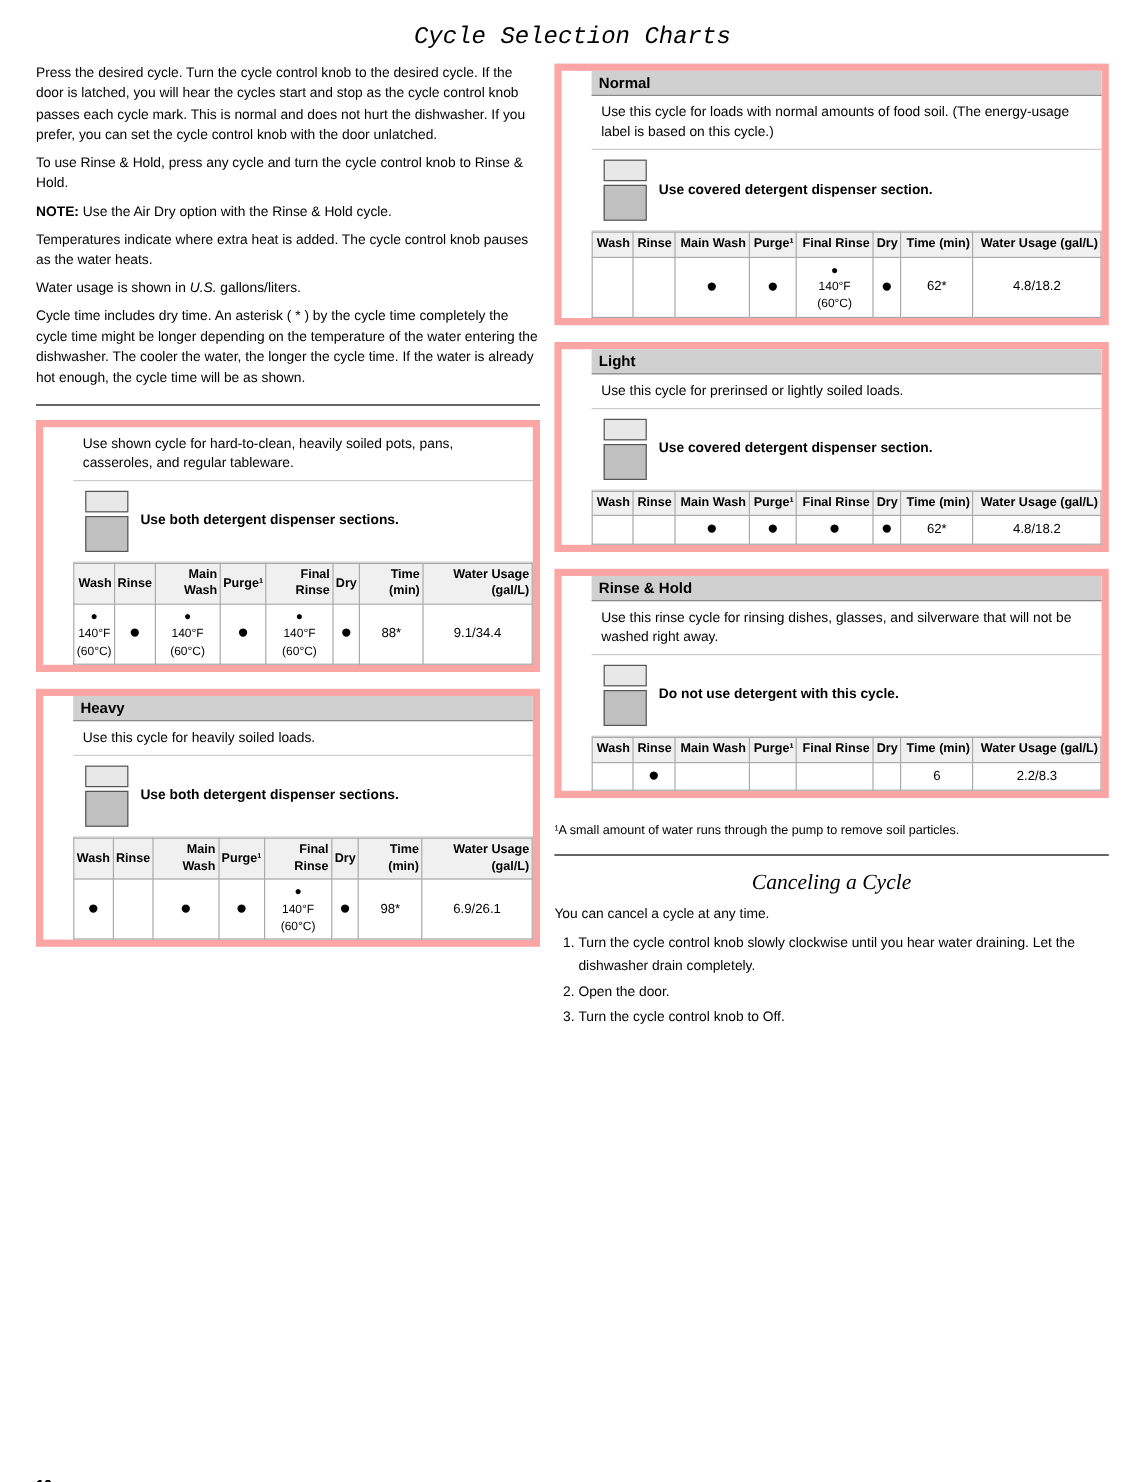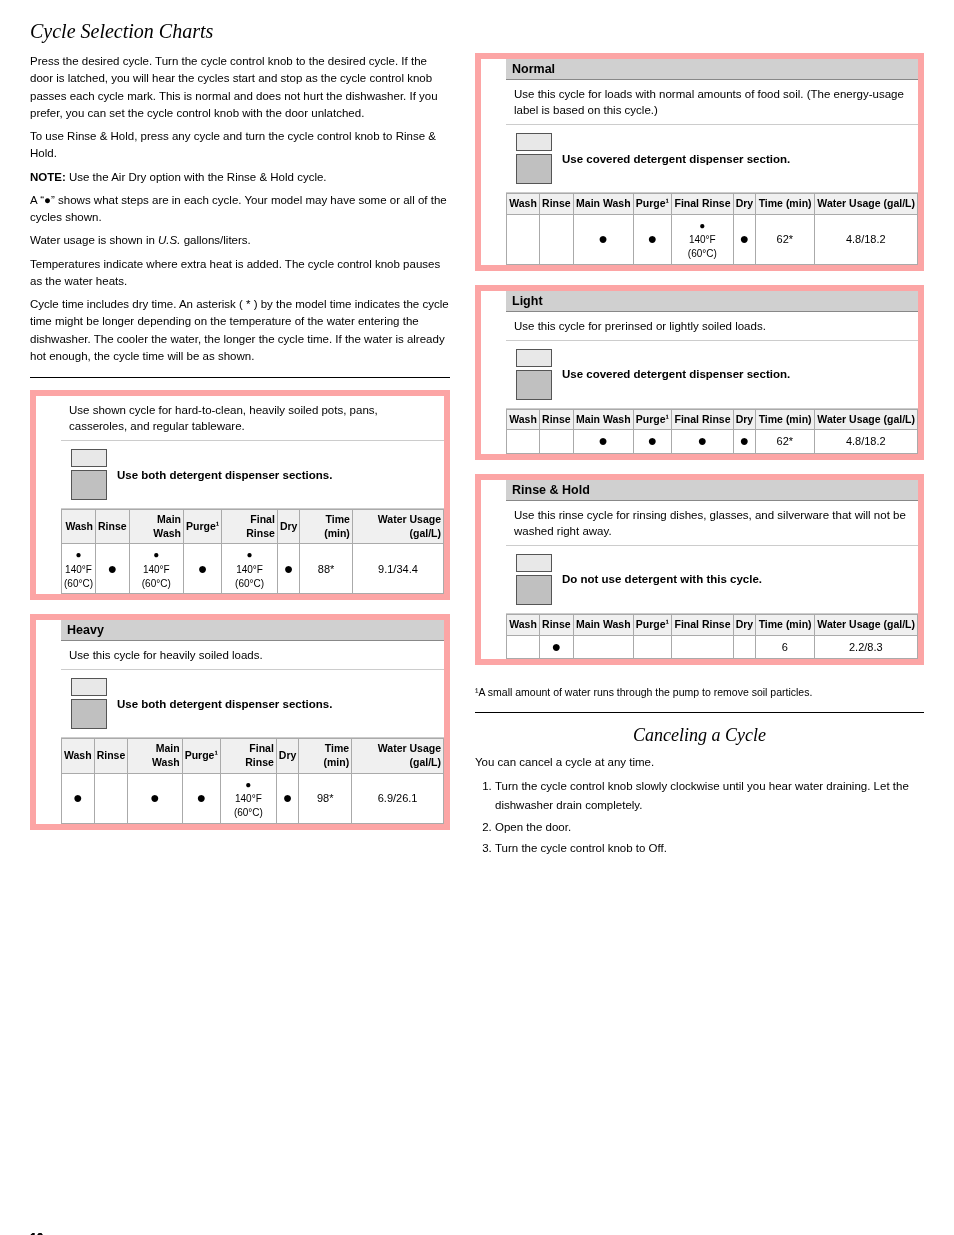--- a/index.html
+++ b/index.html
@@ -7,38 +7,38 @@
       font-family: Arial, Helvetica, sans-serif;
       font-size: 12px;
       background: #fff;
       color: #000;
       width: 954px;
       min-height: 1235px;
       padding: 20px 30px;
     }
     .page-layout {
       display: flex;
-      gap: 25px;
+      gap: 12px;
     }
     .left-col {
       width: 420px;
       flex-shrink: 0;
     }
     .right-col {
       flex: 1;
     }
 
     
     .section-title {
-      text-align: left;
+      text-align: center;
       font-size: 20px;
       font-style: italic;
       font-weight: normal;
       margin-bottom: 10px;
-      font-family: Liberation Serif, serif;
+      font-family: Liberation Mono, monospace;
     }
     .section-title-sm {
       text-align: center;
       font-size: 18px;
       font-style: italic;
       font-weight: normal;
       margin-bottom: 8px;
       font-family: Georgia, serif;
     }
 
@@ -174,24 +174,23 @@
 
   <div class="page-layout">
 
     <div class="left-col">
 
       <p class="intro-text">Press the desired cycle. Turn the cycle control knob to the desired cycle. If the door is latched, you will hear the cycles start and stop as the cycle control knob passes each cycle mark. This is normal and does not hurt the dishwasher. If you prefer, you can set the cycle control knob with the door unlatched.</p>
       <p class="intro-text">To use Rinse &amp; Hold, press any cycle and turn the cycle control knob to Rinse &amp; Hold.</p>
       <p class="intro-text">
         <b>NOTE:</b><span> Use the Air Dry option with the Rinse &amp; Hold cycle.</span>
       </p>
-      <p class="intro-text">A “●” shows what steps are in each cycle. Your model may have some or all of the cycles shown.</p>
+      <p class="intro-text">Temperatures indicate where extra heat is added. The cycle control knob pauses as the water heats.</p>
       <p class="intro-text"><span>Water usage is shown in <i>U.S.</i> gallons/liters.</span></p>
-      <p class="intro-text">Temperatures indicate where extra heat is added. The cycle control knob pauses as the water heats.</p>
-      <p class="intro-text">Cycle time includes dry time. An asterisk ( * ) by the model time indicates the cycle time might be longer depending on the temperature of the water entering the dishwasher. The cooler the water, the longer the cycle time. If the water is already hot enough, the cycle time will be as shown.</p>
+      <p class="intro-text">Cycle time includes dry time. An asterisk ( * ) by the cycle time completely the cycle time might be longer depending on the temperature of the water entering the dishwasher. The cooler the water, the longer the cycle time. If the water is already hot enough, the cycle time will be as shown.</p>
 
       <hr class="section-divider">
 
       <div class="cycle-box">
         <div class="cycle-box-desc">Use shown cycle for hard-to-clean, heavily soiled pots, pans, casseroles, and regular tableware.</div>
         <div class="cycle-box-dispenser">
           <div class="dispenser-icon">
             <div class="dispenser-rect"></div>
             <div class="dispenser-rect-sq"></div>
           </div>

